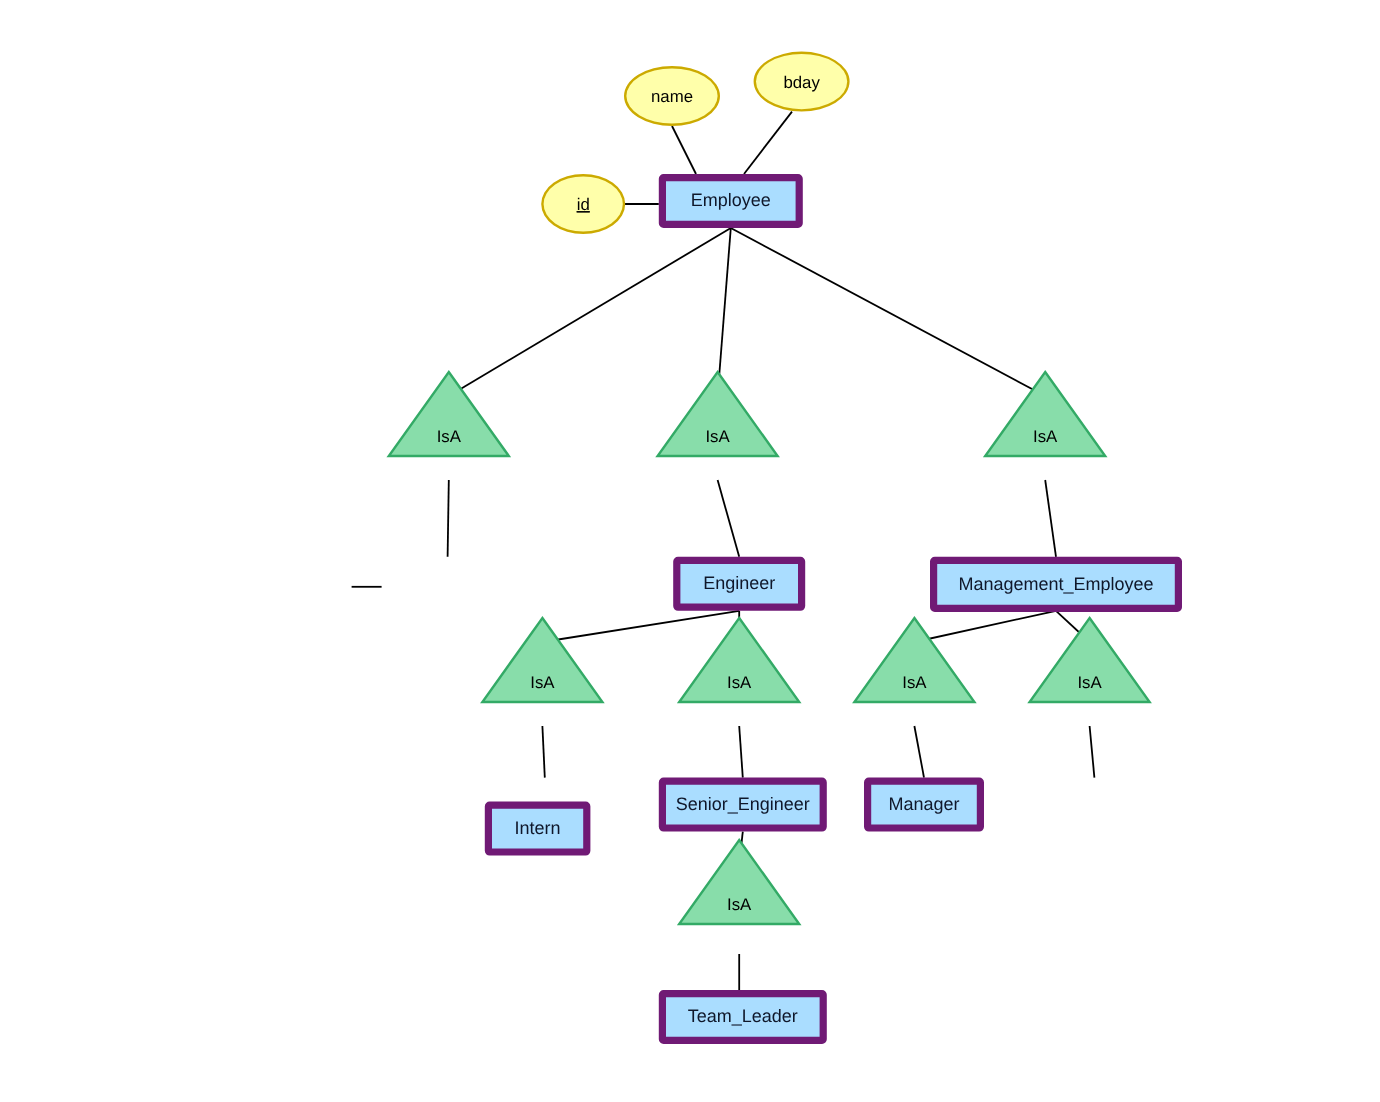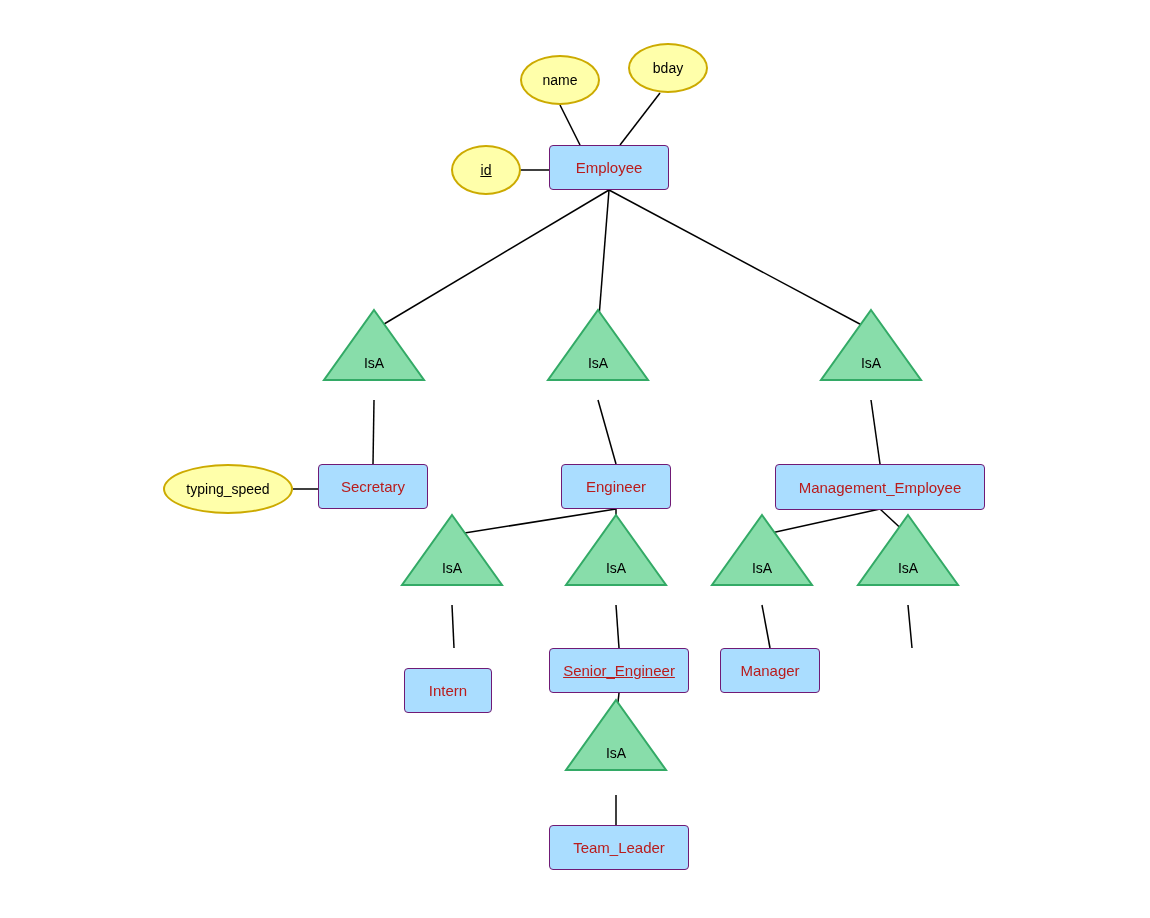--- a/index.html
+++ b/index.html
@@ -20,28 +20,28 @@
       position: absolute;
       top: 0;
       left: 0;
       width: 1150px;
       height: 918px;
       pointer-events: none;
     }
     .entity-box {
       position: absolute;
       background: #aaddff;
-      border: 1px solid #701a75;
+      border: 6px solid #701a75;
       border-radius: 4px;
       display: flex;
       align-items: center;
       justify-content: center;
       font-size: 15px;
       font-weight: normal;
-      color: #b91c1c;
+      color: #0f172a;
       text-align: center;
     }
     .attr-ellipse {
       position: absolute;
       background: #ffffaa;
       border: 2px solid #ccaa00;
       border-radius: 50%;
       display: flex;
       align-items: center;
       justify-content: center;
@@ -101,40 +101,34 @@
 
   <div class="attr-ellipse" style="left:520px; top:55px; width:80px; height:50px;align-items:center;">
     <span>name</span>
   </div>
   <div class="attr-ellipse" style="left:628px; top:43px; width:80px; height:50px;">
     <span>bday</span>
   </div>
   <div class="attr-ellipse key-attr" style="left:451px; top:145px; width:70px; height:50px; text-decoration:underline;">
     <span style="text-decoration:underline;">id</span>
   </div>
-  <div class="attr-ellipse" style="left:163px; top:464px; width:130px; height:50px;">
-    <span>typing_speed</span>
-  </div>
 
   <div class="entity-box" style="left:549px; top:145px; width:120px; height:45px;">
     <span>Employee</span>
-  </div>
-  <div class="entity-box" style="left:318px; top:464px; width:110px; height:45px;">
-    <span>Secretary</span>
   </div>
   <div class="entity-box" style="left:561px; top:464px; width:110px; height:45px;">
     <span>Engineer</span>
   </div>
   <div class="entity-box" style="left:775px; top:464px; width:210px; height:46px;">
     <span>Management_Employee</span>
   </div>
   <div class="entity-box" style="left:404px; top:648px; width:88px; height:45px;margin-top:20px;">
     <span>Intern</span>
   </div>
-  <div class="entity-box" style="left:549px; top:648px; width:140px; height:45px;text-decoration:underline;">
+  <div class="entity-box" style="left:549px; top:648px; width:140px; height:45px;">
     <span>Senior_Engineer</span>
   </div>
   <div class="entity-box" style="left:720px; top:648px; width:100px; height:45px;">
     <span>Manager</span>
   </div>
   <div class="entity-box" style="left:549px; top:825px; width:140px; height:45px;align-items:center;">
     <span>Team_Leader</span>
   </div>
 
   <svg style="position:absolute; left:324px; top:310px; width:100px; height:90px; overflow:visible;">

